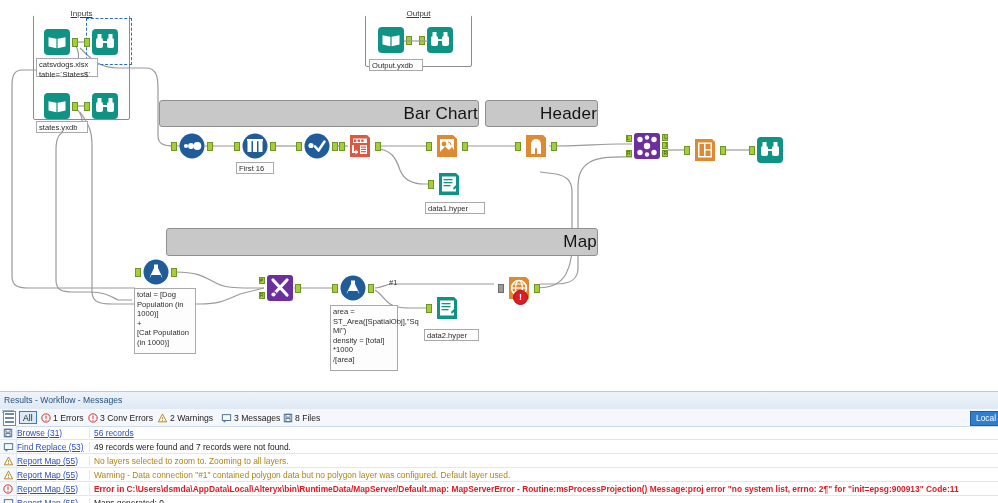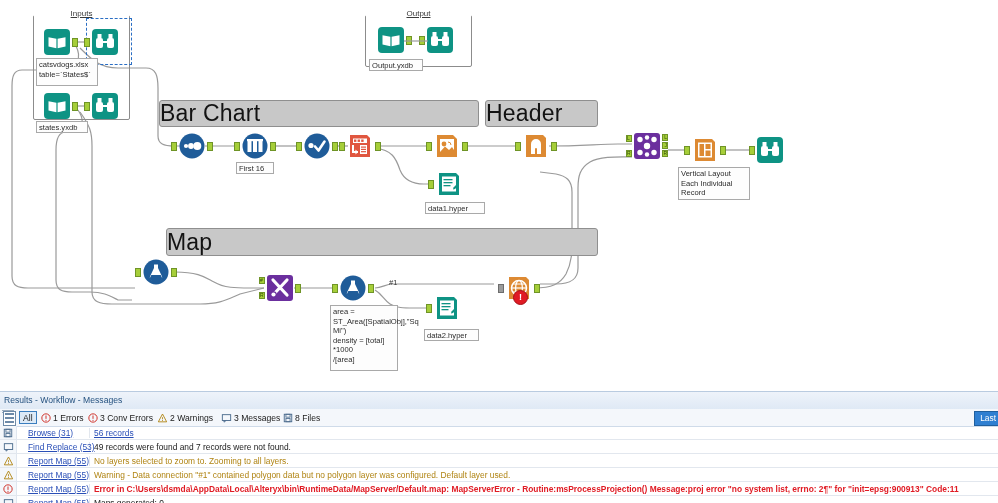--- a/index.html
+++ b/index.html
@@ -44,22 +44,22 @@
   
   .note{
     position:absolute;border:1px solid #a9a9a9;background:#fdfdfd;
     font-size:7.6px;line-height:9.6px;color:#2b2b2b;padding:1px 2px;
     box-sizing:border-box;white-space:pre-wrap;
   }
 
   
   .cbar{
     position:absolute;background:#c8c8c8;border:1px solid #8f8f8f;border-radius:3px;
-    display:flex;align-items:center;justify-content:flex-start;
-    font-size:23px;color:#131313;letter-spacing:.2px;
+    display:flex;align-items:center;justify-content:flex-end;
+    font-size:17px;color:#131313;letter-spacing:.2px;
   }
 
   
   .errbadge{
     position:absolute;width:13px;height:13px;border-radius:50%;
     background:#e01b24;border:1px solid #a60f16;color:#fff;
     font-size:9px;font-weight:bold;line-height:12px;text-align:center;
     left:7px;bottom:-4px;
   }
   .conn-num{position:absolute;font-size:7.5px;color:#333;}
@@ -109,21 +109,21 @@
   .res-row{
     position:relative;height:13px;border-bottom:1px solid #e2e7ee;
     display:flex;align-items:center;font-size:8.4px;color:#1b1b1b;
   }
   .res-row .ic{
     width:16px;min-width:16px;display:flex;align-items:center;justify-content:center;
   }
   .res-row .lnk{
     width:74px;min-width:74px;color:#2a4fb7;text-decoration:underline;
     font-size:8.4px;white-space:nowrap;border-right:1px solid #e2e7ee;
-    padding-left:12px;box-sizing:border-box;
+    padding-left:1px;box-sizing:border-box;
   }
   .res-row .msg{padding-left:4px;white-space:nowrap;overflow:hidden;}
   .msg.link{color:#2a4fb7;text-decoration:underline;}
   .msg.warn{color:#b08413;}
   .msg.err{color:#e01b24;font-weight:bold;}
   .sidebar-rail{
     position:absolute;left:0;top:34px;width:16px;height:78px;
     background:#f4f7fb;border-right:1px solid #dfe6ef;
   }
 </style>
@@ -202,21 +202,21 @@
       <svg class="gfx" viewBox="0 0 26 26">
         <rect x="0" y="0" width="26" height="26" rx="4" fill="#0e9384"></rect>
         <rect x="4" y="9" width="7" height="10" rx="2" fill="#fff"></rect>
         <rect x="15" y="9" width="7" height="10" rx="2" fill="#fff"></rect>
         <rect x="5.5" y="5" width="4" height="4" fill="#fff"></rect>
         <rect x="16.5" y="5" width="4" height="4" fill="#fff"></rect>
         <rect x="11" y="12" width="4" height="2" fill="#fff"></rect>
       </svg>
       <div class="port in"></div>
     </div>
-    <div class="note" style="left:36px;top:58px;width:62px;height:28px;"><span>catsvdogs.xlsx
+    <div class="note" style="left:36px;top:58px;width:62px;height:19px;"><span>catsvdogs.xlsx
 table=`States$`</span></div>
 
     <div class="tool" style="left:44px;top:93px;">
       <svg class="gfx" viewBox="0 0 26 26">
         <rect x="0" y="0" width="26" height="26" rx="4" fill="#0e9384"></rect>
         <path d="M4.5 8.2 L12.4 9.8 L12.4 19.2 L4.5 17.4 Z" fill="#fff"></path>
         <path d="M21.5 8.2 L13.6 9.8 L13.6 19.2 L21.5 17.4 Z" fill="#fff"></path>
       </svg>
       <div class="port out"></div>
     </div>
@@ -386,23 +386,20 @@
       <svg class="gfx" viewBox="0 0 26 26">
         <path d="M3 2 H20 L23 5 V24 H3 Z" fill="#dd8a33"></path>
         <rect x="6" y="5.5" width="14" height="15" fill="#fff"></rect>
         <rect x="7.5" y="7" width="4.5" height="12" fill="#dd8a33"></rect>
         <rect x="13.5" y="7" width="5" height="5" fill="#dd8a33"></rect>
         <rect x="13.5" y="13.5" width="5" height="5.5" fill="#dd8a33"></rect>
       </svg>
       <div class="port in"></div>
       <div class="port out"></div>
     </div>
-    <div class="note" style="left:678px;top:167px;width:72px;height:33px;"><span>Vertical Layout
-Each Individual
-Record</span></div>
 
     <div class="tool" style="left:757px;top:137px;">
       <svg class="gfx" viewBox="0 0 26 26">
         <rect x="0" y="0" width="26" height="26" rx="4" fill="#0e9384"></rect>
         <rect x="4" y="9" width="7" height="10" rx="2" fill="#fff"></rect>
         <rect x="15" y="9" width="7" height="10" rx="2" fill="#fff"></rect>
         <rect x="5.5" y="5" width="4" height="4" fill="#fff"></rect>
         <rect x="16.5" y="5" width="4" height="4" fill="#fff"></rect>
         <rect x="11" y="12" width="4" height="2" fill="#fff"></rect>
       </svg>
@@ -411,20 +408,23 @@
 
     <div class="tool" style="left:143px;top:259px;">
       <svg class="gfx" viewBox="0 0 26 26">
         <circle cx="13" cy="13" r="12.5" fill="#1f5c99"></circle>
         <path d="M11 5.5 h4 v3.5 l4 8.5 a3 3 0 0 1 -3 4 h-6 a3 3 0 0 1 -3 -4 l4 -8.5 z" fill="#fff"></path>
         <path d="M8.3 16 h9.4 l1.3 2.8 a2.4 2.4 0 0 1 -2.3 3.2 h-7.4 a2.4 2.4 0 0 1 -2.3 -3.2 z" fill="#1f5c99"></path>
       </svg>
       <div class="port in"></div>
       <div class="port out"></div>
     </div>
+    <div class="note" style="left:134px;top:288px;width:62px;height:66px;"><span>total = [Dog Population (in 1000)]
++
+[Cat Population (in 1000)]</span></div>
 
     <div class="tool" style="left:267px;top:275px;">
       <svg class="gfx" viewBox="0 0 26 26">
         <rect x="0" y="0" width="26" height="26" rx="3" fill="#6b2f9e"></rect>
         <path d="M6 5 L20 20 M20 5 L6 20" stroke="#fff" stroke-width="3.2" stroke-linecap="round"></path>
         <circle cx="6.5" cy="19.5" r="3.2" fill="#6b2f9e"></circle>
         <circle cx="6.5" cy="19.5" r="2.1" fill="#fff"></circle>
       </svg>
       <div class="port in sm" style="top:2px;"></div>
       <div class="port in sm" style="top:17px;"></div>
@@ -534,21 +534,21 @@
       <div class="tb-item" style="left:283px;">
         <svg width="10" height="10" viewBox="0 0 12 12">
           <rect x="1.5" y="1.5" width="9" height="9" fill="none" stroke="#4a6a8c" stroke-width="1.1"></rect>
           <rect x="3.5" y="1.5" width="5" height="3.5" fill="none" stroke="#4a6a8c" stroke-width="1"></rect>
           <rect x="3.5" y="6.5" width="5" height="4" fill="none" stroke="#4a6a8c" stroke-width="1"></rect>
         </svg>
         <span>8 Files</span>
       </div>
 
       <div class="btn-last">
-        <span>Last</span>
+        <span>Local</span>
       </div>
     </div>
 
     <div class="stackicon">
         <i></i>
         <i></i>
         <i></i>
       </div>
     <div class="sidebar-rail"></div>
 

